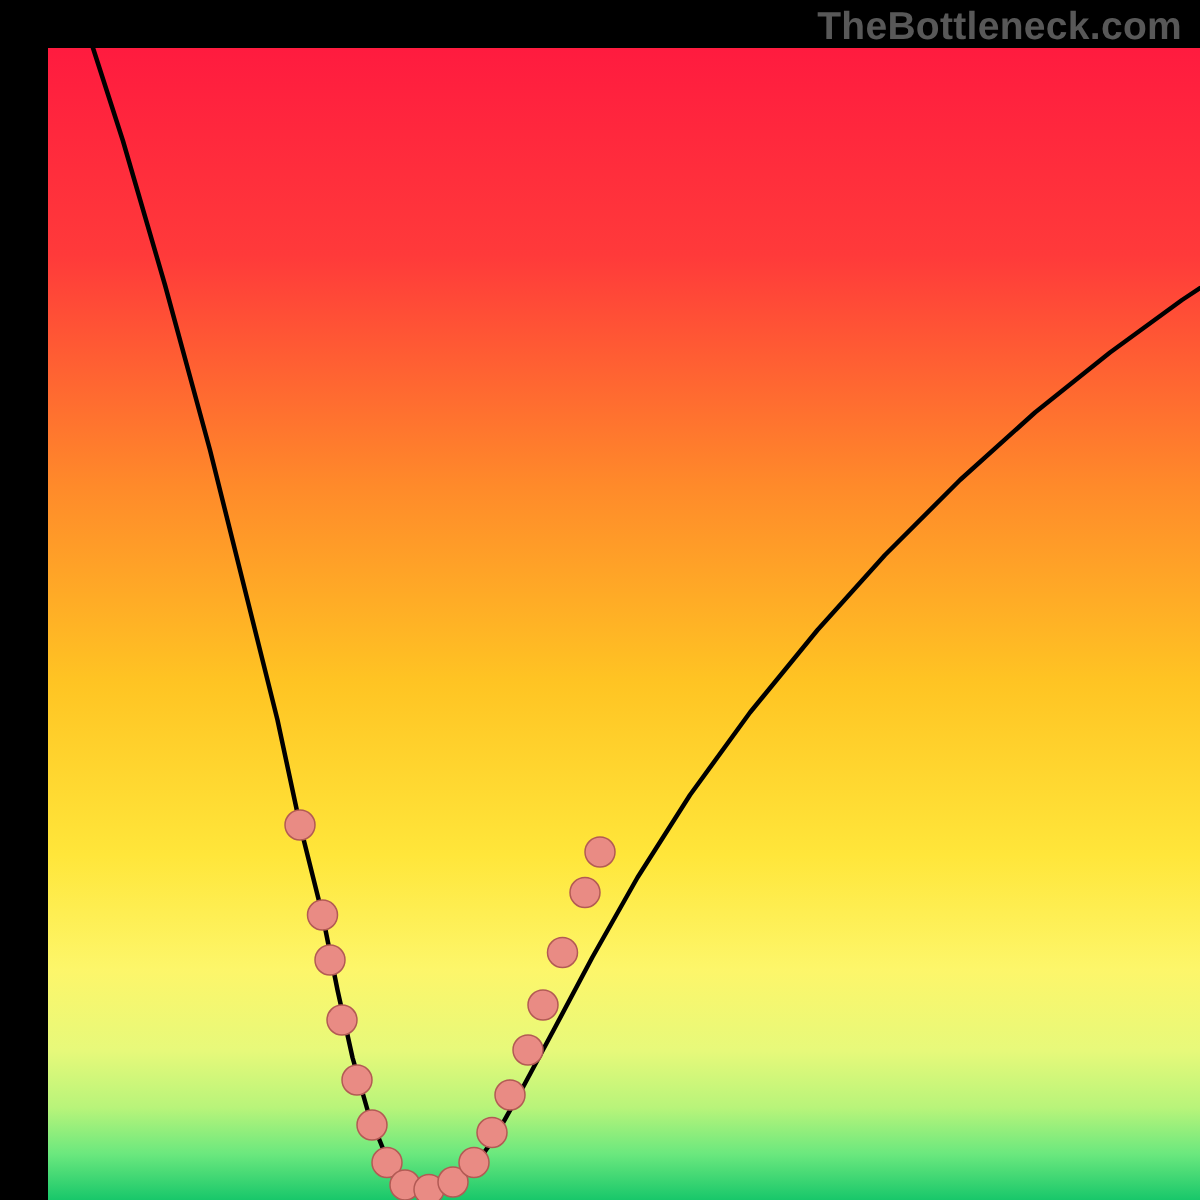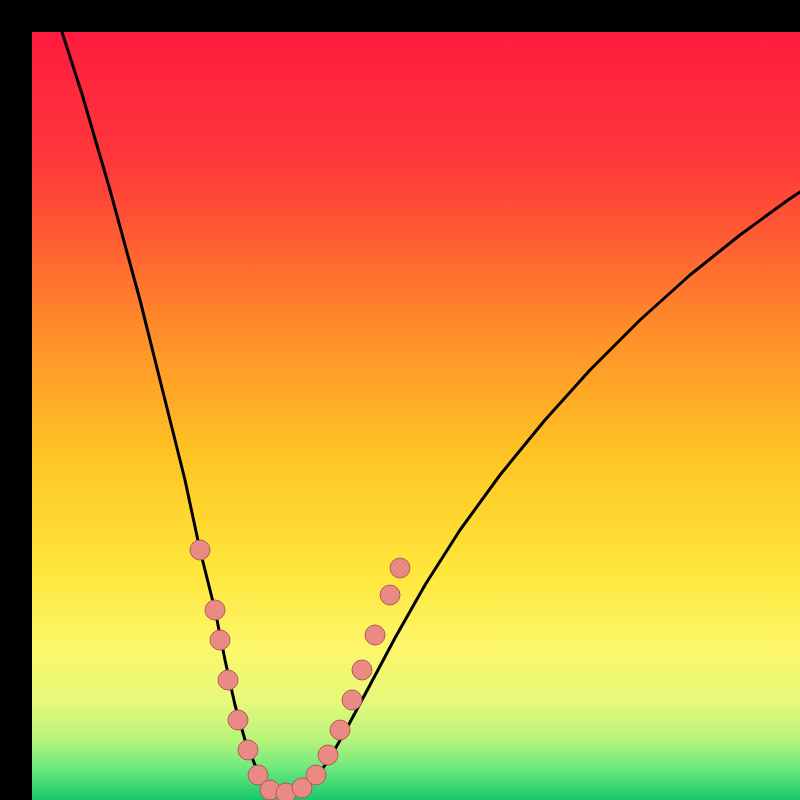--- a/index.html
+++ b/index.html
@@ -24,20 +24,21 @@
     font-size: 26px;
     font-weight: 600;
     letter-spacing: 0.2px;
     z-index: 10;
   }
 </style>
 </head>
 <body>
 
 <div class="stage">
+  <div class="watermark">TheBottleneck.com</div>
   <svg id="chart-svg" width="800" height="800" viewBox="0 0 800 800">
     <defs>
       <linearGradient id="bg-grad" x1="0" y1="0" x2="0" y2="1">
           <stop offset="0%" stop-color="#ff1b3f"></stop>
           <stop offset="18%" stop-color="#ff3a3a"></stop>
           <stop offset="38%" stop-color="#ff8a2a"></stop>
           <stop offset="55.00000000000001%" stop-color="#ffc423"></stop>
           <stop offset="70%" stop-color="#ffe63a"></stop>
           <stop offset="80%" stop-color="#fdf66a"></stop>
           <stop offset="87%" stop-color="#e7f97a"></stop>

